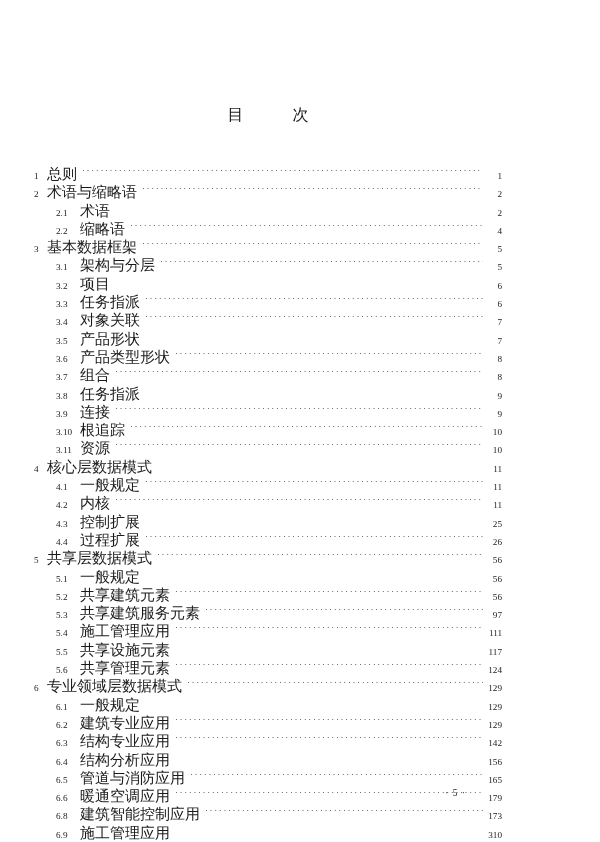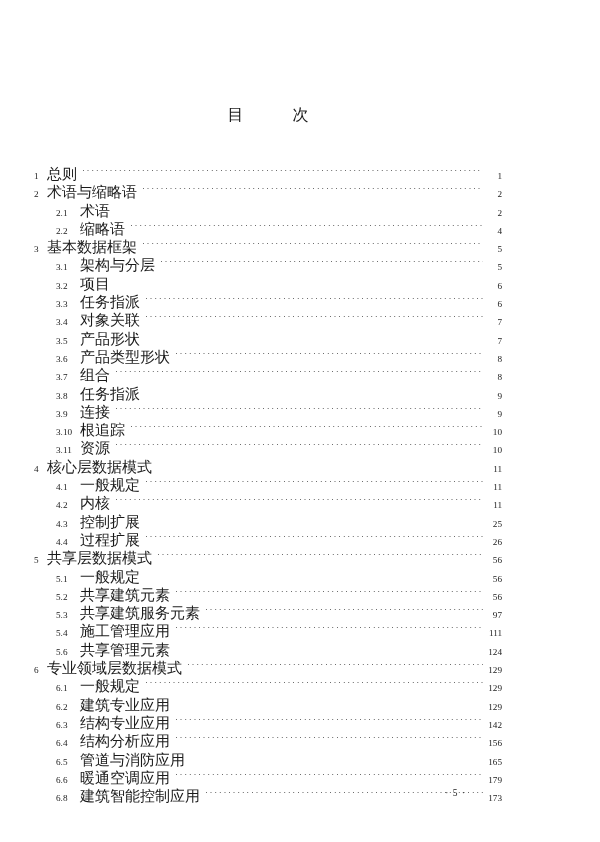--- a/index.html
+++ b/index.html
@@ -250,20 +250,26 @@
         <span class="dots"></span>
         <span class="page-no">97</span>
       </div>
       <div class="row lvl2">
         <span class="num">5.4</span>
         <span class="label">施工管理应用</span>
         <span class="dots"></span>
         <span class="page-no">111</span>
       </div>
       <div class="row lvl2">
+        <span class="num">5.5</span>
+        <span class="label">共享设施元素</span>
+        <span class="dots"></span>
+        <span class="page-no">117</span>
+      </div>
+      <div class="row lvl2">
         <span class="num">5.6</span>
         <span class="label">共享管理元素</span>
         <span class="dots"></span>
         <span class="page-no">124</span>
       </div>
       <div class="row lvl1">
         <span class="num">6</span>
         <span class="label">专业领域层数据模式</span>
         <span class="dots"></span>
         <span class="page-no">129</span>
@@ -303,17 +309,23 @@
         <span class="label">暖通空调应用</span>
         <span class="dots"></span>
         <span class="page-no">179</span>
       </div>
       <div class="row lvl2">
         <span class="num">6.8</span>
         <span class="label">建筑智能控制应用</span>
         <span class="dots"></span>
         <span class="page-no">173</span>
       </div>
+      <div class="row lvl2">
+        <span class="num">6.9</span>
+        <span class="label">施工管理应用</span>
+        <span class="dots"></span>
+        <span class="page-no">310</span>
+      </div>
     </div>
 
   <div class="footer">· 5 ·</div>
 
 </div>
 
 </body></html>

